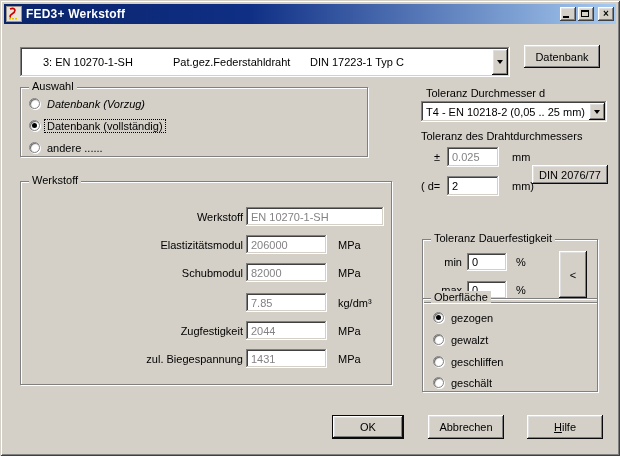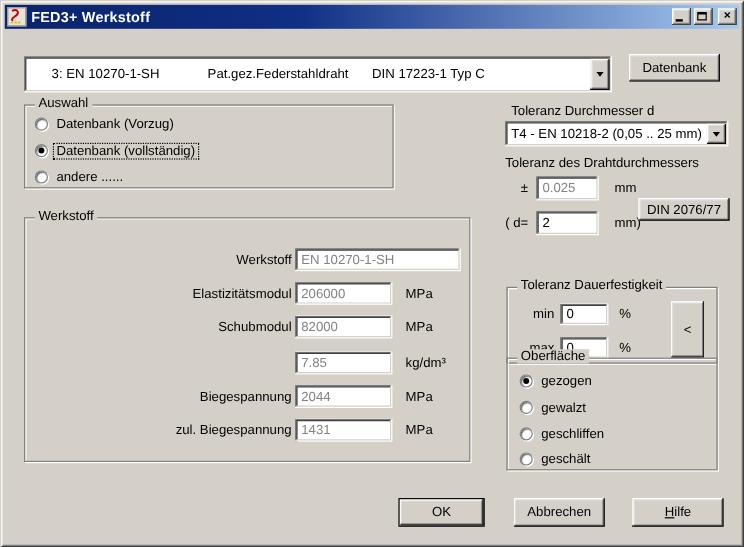--- a/index.html
+++ b/index.html
@@ -151,24 +151,24 @@
     <span style="padding-left:18px;width:130px;display:inline-block;">3: EN 10270-1-SH</span>
     <span style="width:137px;display:inline-block;">Pat.gez.Federstahldraht</span>
     <span>DIN 17223-1 Typ C</span>
     <div class="combo-arrow">
         <span class="arrow-down"></span>
       </div>
   </div>
 
   <div class="btn" style="left:524px;top:45px;width:76px;height:23px;">Datenbank</div>
 
-  <div class="groupbox" style="left:20px;top:87px;width:308px;height:70px;">
+  <div class="groupbox" style="left:20px;top:87px;width:348px;height:70px;">
     <span class="legend">Auswahl</span>
     <span class="radio" style="left:8px;top:10px;" data-checked="false"></span>
-    <span class="lbl" style="left:26px;top:10px;">Datenbank (Vorzug)</span>
+    <span class="lbl" style="left:26px;top:10px;font-style:italic;">Datenbank (Vorzug)</span>
     <span class="radio" style="left:8px;top:32px;" data-checked="true"></span>
     <span class="lbl focused" style="left:26px;top:32px;">Datenbank (vollständig)</span>
     <span class="radio" style="left:8px;top:54px;" data-checked="false"></span>
     <span class="lbl" style="left:26px;top:54px;">andere ......</span>
   </div>
 
   <div class="groupbox" style="left:20px;top:181px;width:372px;height:204px;">
     <span class="legend">Werkstoff</span>
 
     <span class="row-label" style="left:10px;top:29px;width:212px;">Werkstoff</span>
@@ -186,21 +186,21 @@
     <div class="sunken" style="left:225px;top:81px;width:81px;height:19px;">
         <span class="disabled-text">82000</span>
       </div>
     <span class="lbl" style="left:317px;top:85px;">MPa</span>
 
     <div class="sunken" style="left:225px;top:111px;width:81px;height:19px;">
         <span class="disabled-text">7.85</span>
       </div>
     <span class="lbl" style="left:317px;top:115px;">kg/dm³</span>
 
-    <span class="row-label" style="left:10px;top:143px;width:212px;">Biegespannung</span>
+    <span class="row-label" style="left:10px;top:143px;width:212px;">Zugfestigkeit</span>
     <div class="sunken" style="left:225px;top:139px;width:81px;height:19px;">
         <span class="disabled-text">2044</span>
       </div>
     <span class="lbl" style="left:317px;top:143px;">MPa</span>
 
     <span class="row-label" style="left:10px;top:171px;width:212px;">zul. Biegespannung</span>
     <div class="sunken" style="left:225px;top:167px;width:81px;height:19px;">
         <span class="disabled-text">1431</span>
       </div>
     <span class="lbl" style="left:317px;top:171px;">MPa</span>

